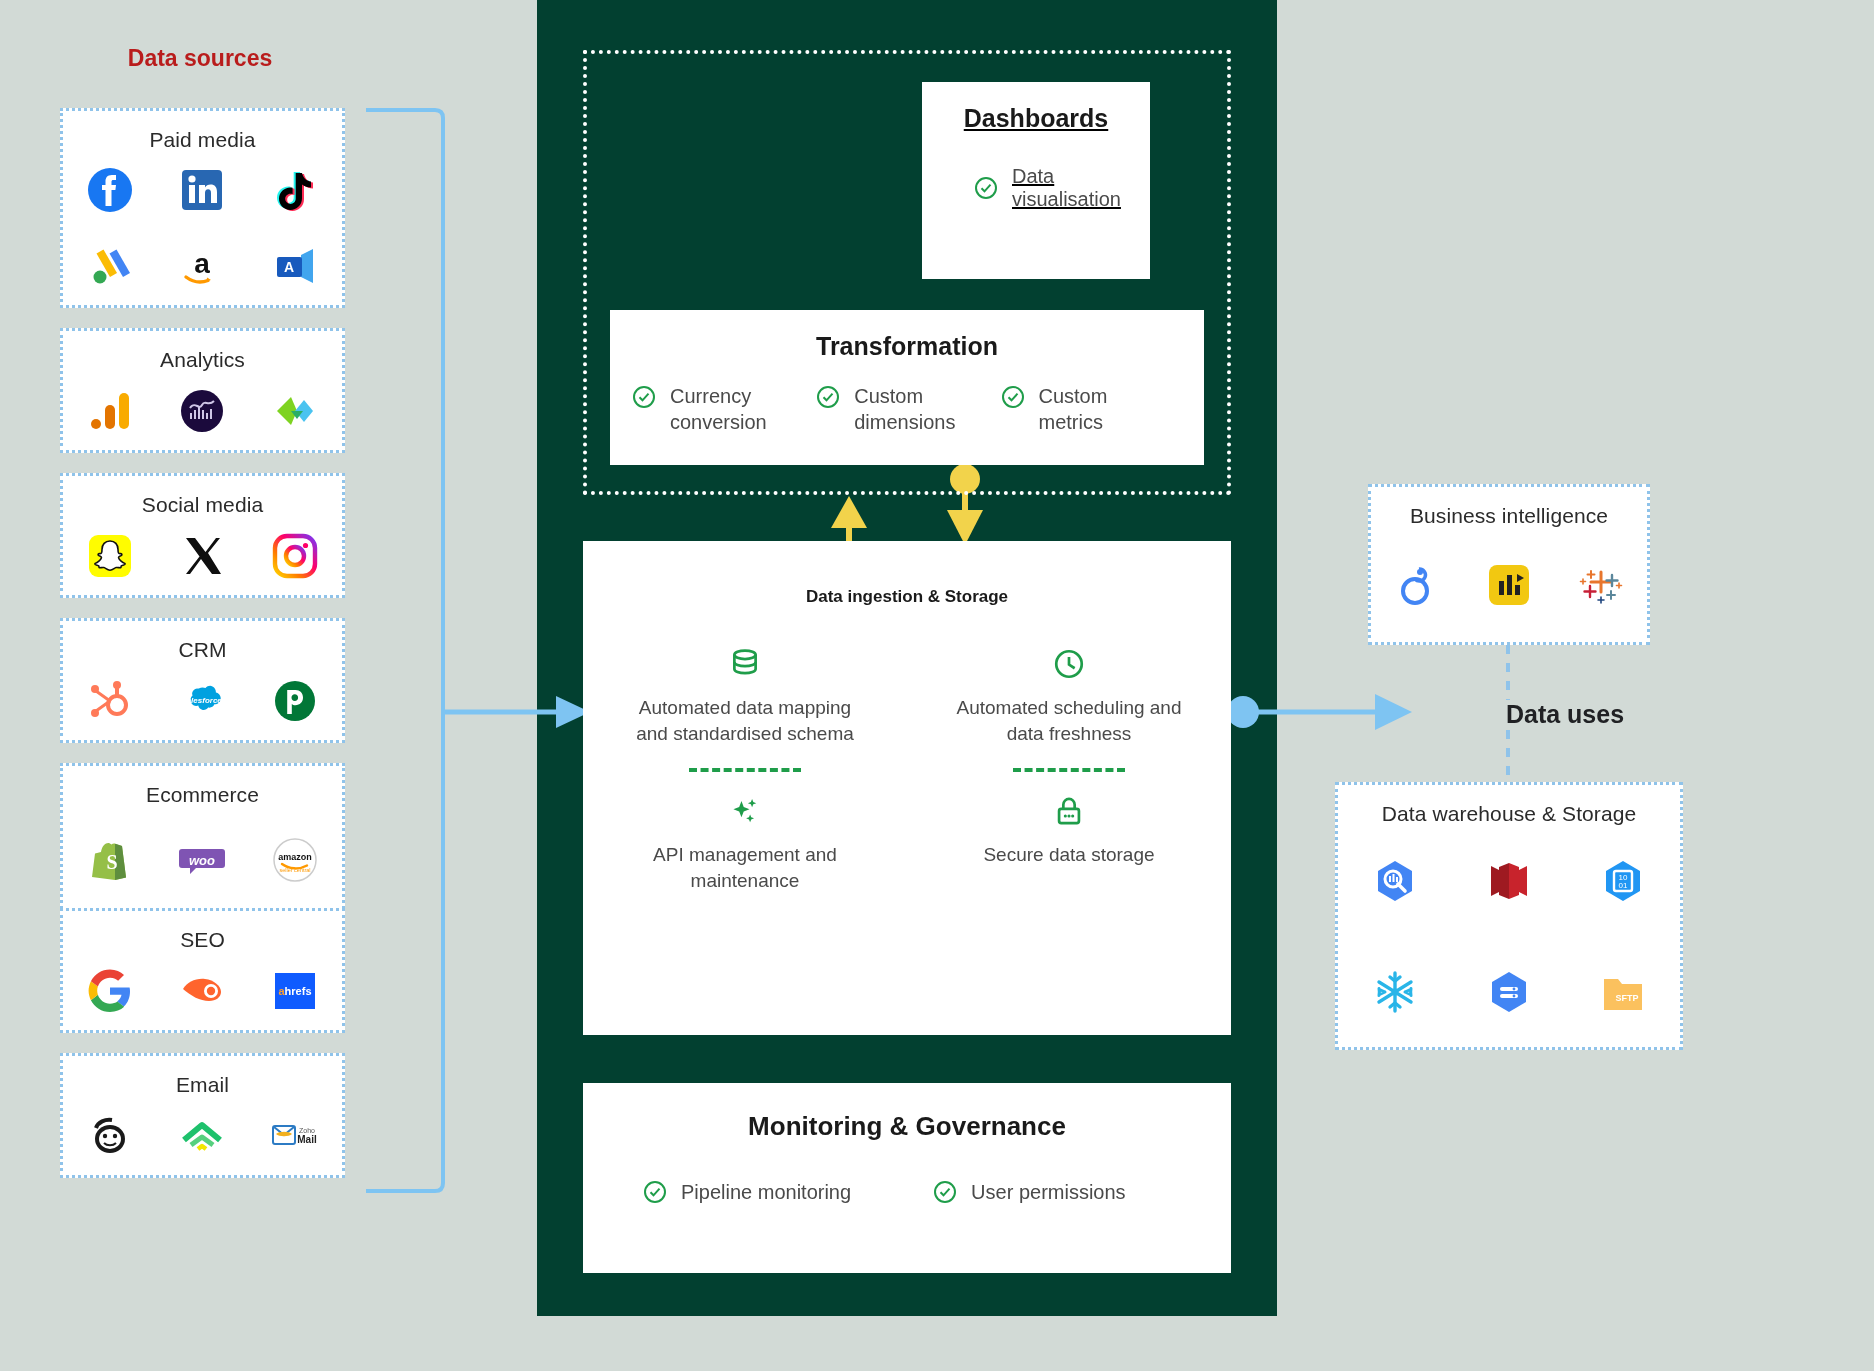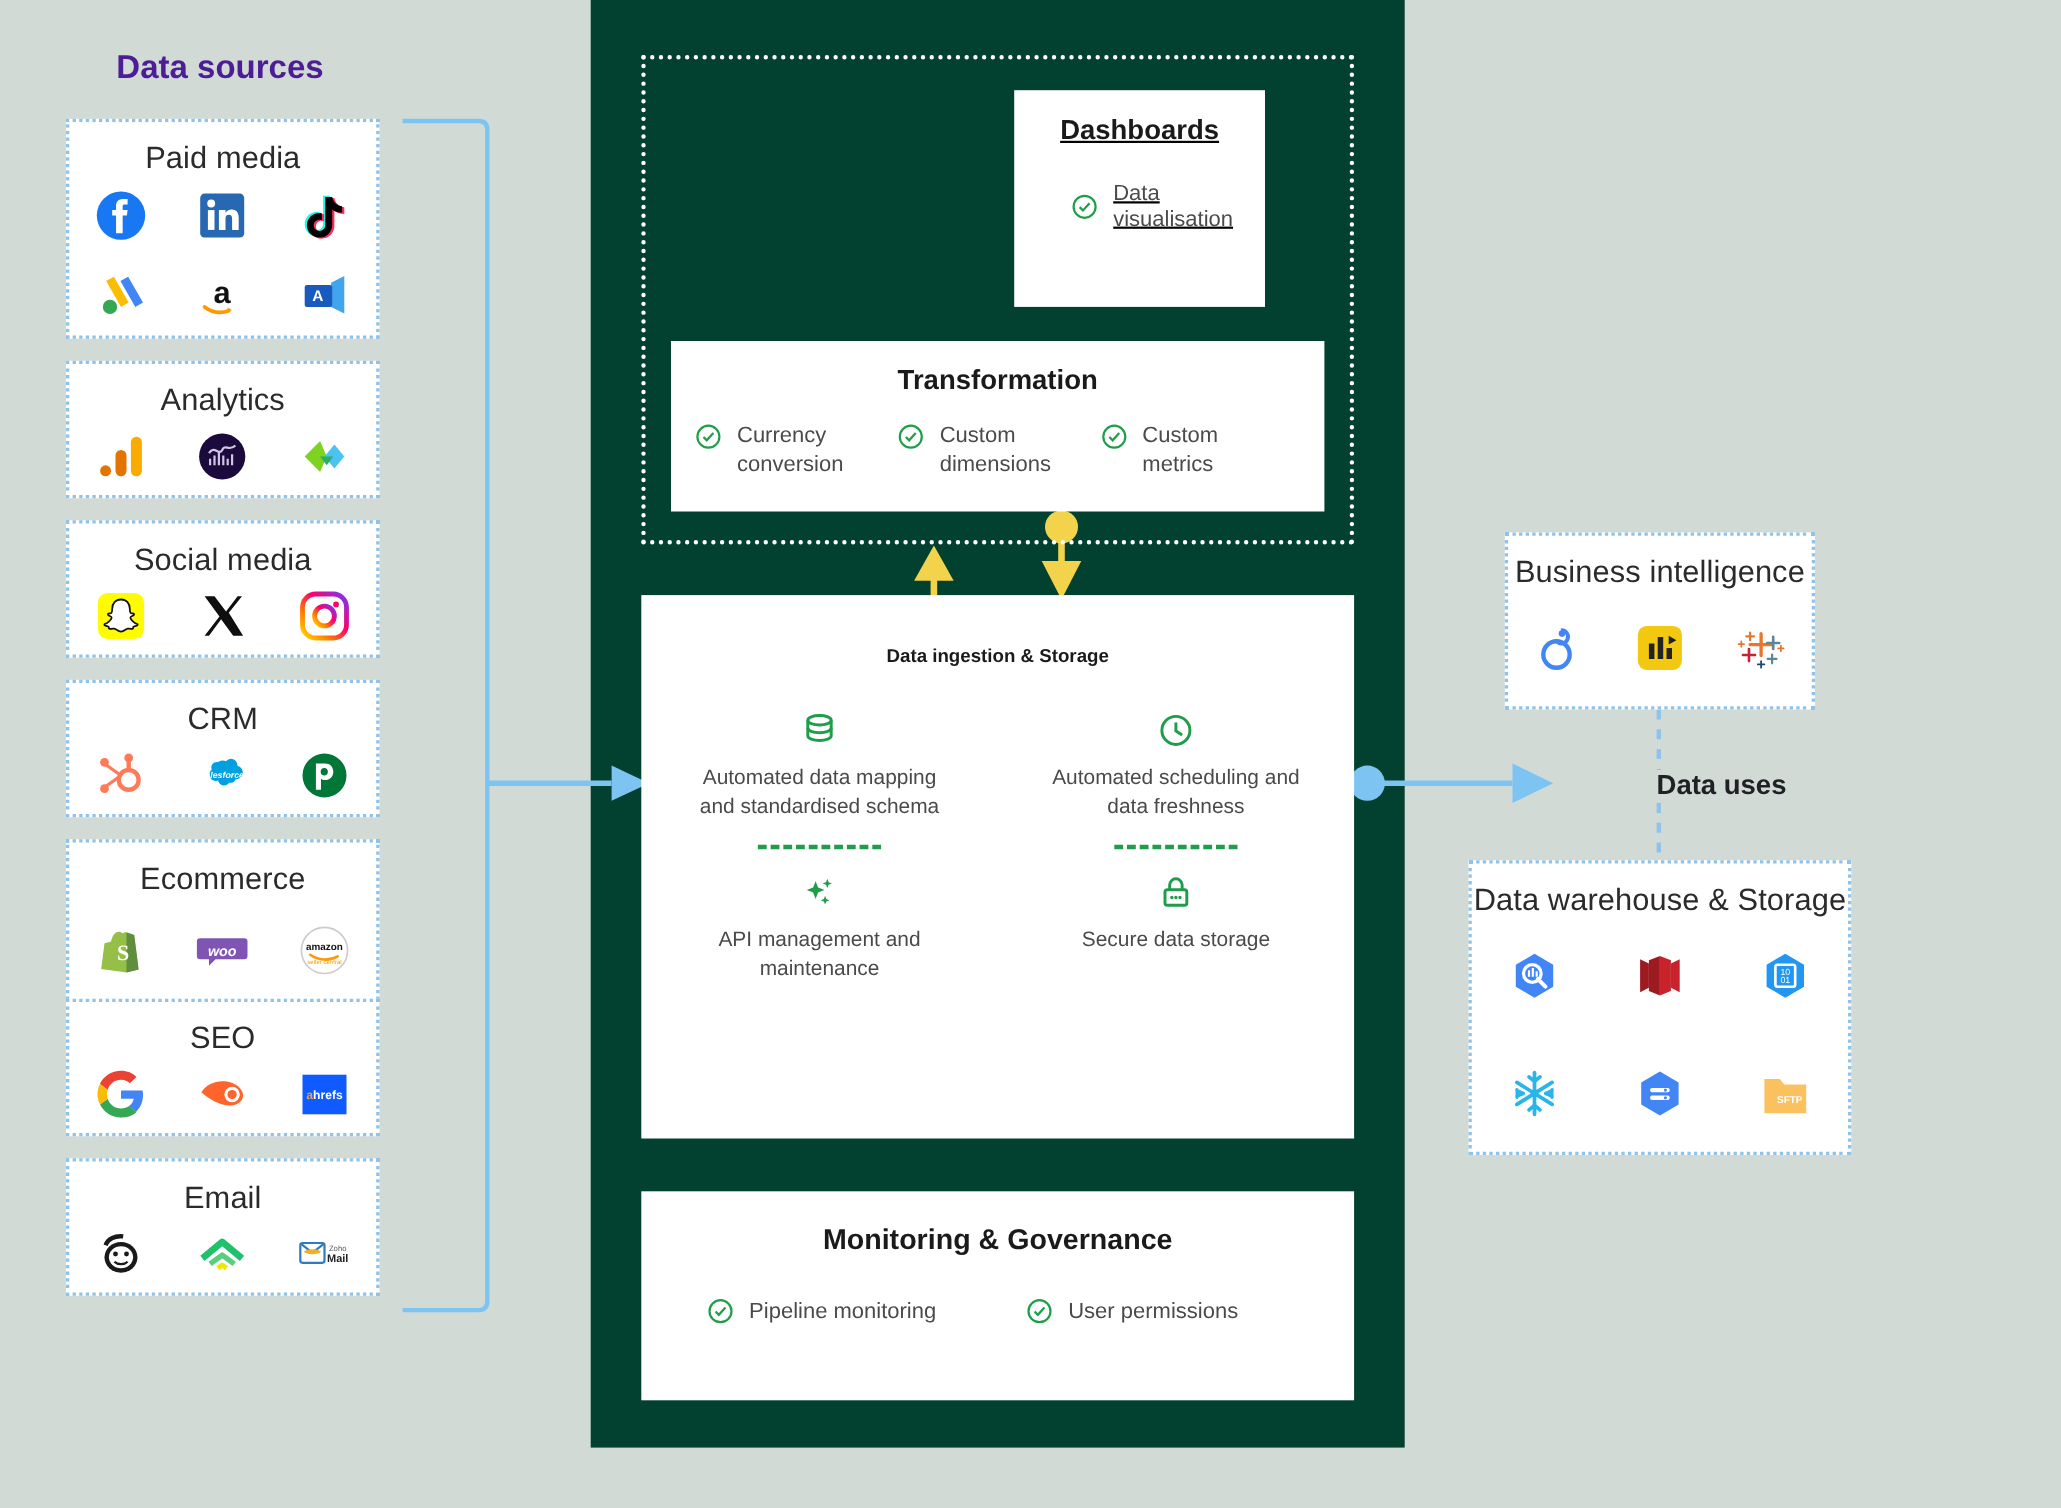--- a/index.html
+++ b/index.html
@@ -16,38 +16,38 @@
   .card-white {
     background: #ffffff;
     display: flex; flex-direction: column; align-items: center;
   }
   .dashed-card {
     background: #ffffff;
     border: 3px dotted #8fc3ea;
     display: flex; flex-direction: column; align-items: center;
   }
   .src-title {
-    font-size: 28px; color: #2b2b2b; font-weight: 400;
+    font-size: 21px; color: #2b2b2b; font-weight: 400;
     margin-top: 17px; letter-spacing: .1px;
   }
   .icon-grid {
     display: flex; flex-wrap: wrap; justify-content: center;
     align-items: center; width: 100%; flex: 1;
   }
   .icon-cell {
     width: 33.33%; height: 50%;
     display: flex; align-items: center; justify-content: center;
   }
   .icon-cell.one-row { height: 100%; }
   .logo { width: 48px; height: 48px; display:block; }
 
   
   #sources-heading {
     left: 60px; top: 45px; width: 280px; text-align: center;
-    font-size: 30px; font-weight: bold; color: #4c1d95;
+    font-size: 23px; font-weight: bold; color: #b91c1c;
   }
   #uses-heading {
     left: 1450px; top: 700px; width: 230px; text-align: center;
     font-size: 25px; font-weight: bold; color: #202124;
   }
 
   
   #dark-panel {
     left: 537px; top: 0px; width: 740px; height: 1316px;
     background: #024030;

